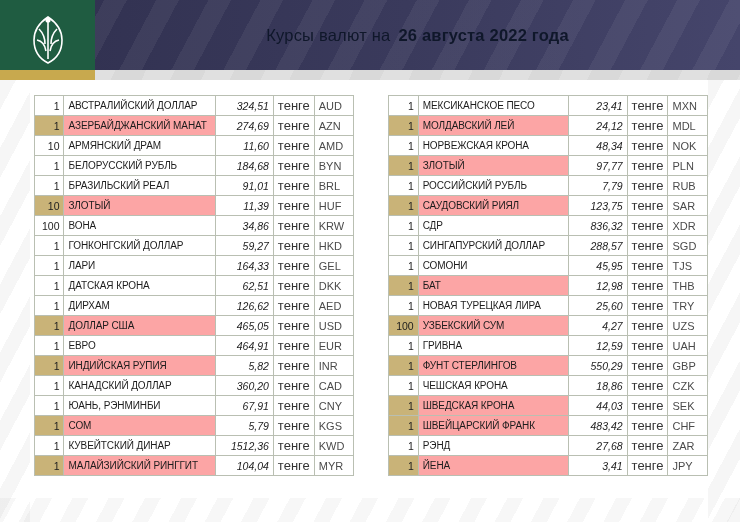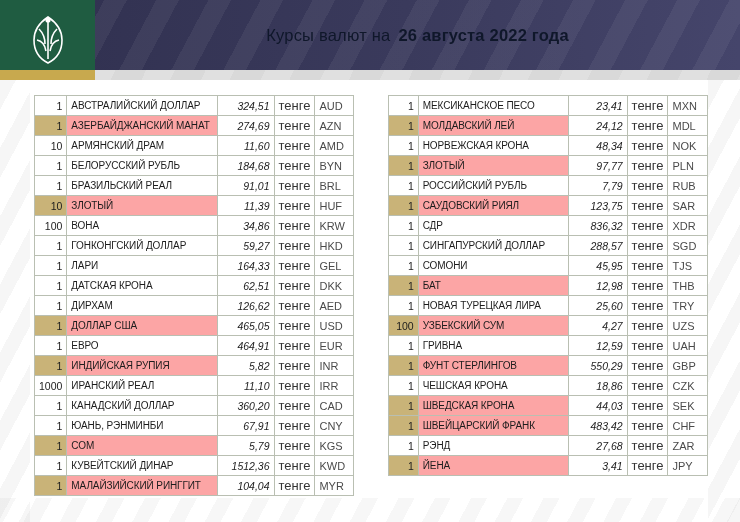--- a/index.html
+++ b/index.html
@@ -269,27 +269,20 @@
             <td class="code">EUR</td>
           </tr>
           <tr>
             <td class="qty hl">1</td>
             <td class="name hl">ИНДИЙСКАЯ РУПИЯ</td>
             <td class="val">5,82</td>
             <td class="cur">тенге</td>
             <td class="code">INR</td>
           </tr>
           <tr>
-            <td class="qty">1000</td>
-            <td class="name">ИРАНСКИЙ РЕАЛ</td>
-            <td class="val">11,10</td>
-            <td class="cur">тенге</td>
-            <td class="code">IRR</td>
-          </tr>
-          <tr>
             <td class="qty">1</td>
             <td class="name">КАНАДСКИЙ ДОЛЛАР</td>
             <td class="val">360,20</td>
             <td class="cur">тенге</td>
             <td class="code">CAD</td>
           </tr>
           <tr>
             <td class="qty">1</td>
             <td class="name">ЮАНЬ, РЭНМИНБИ</td>
             <td class="val">67,91</td>

